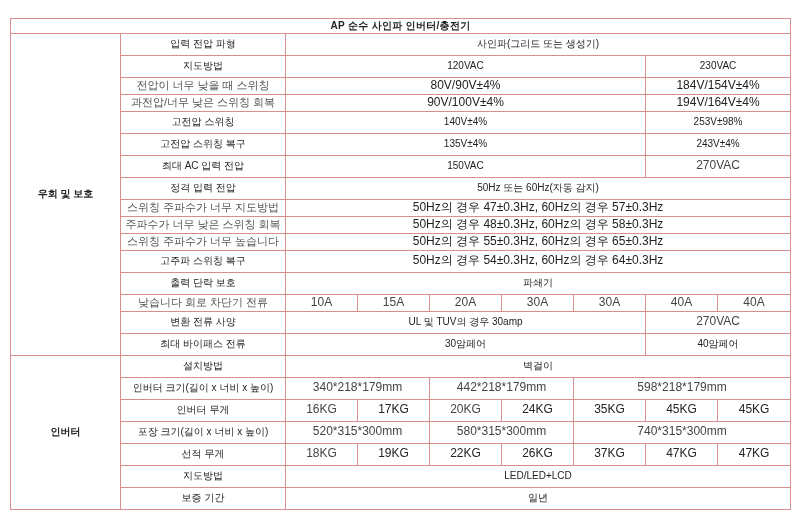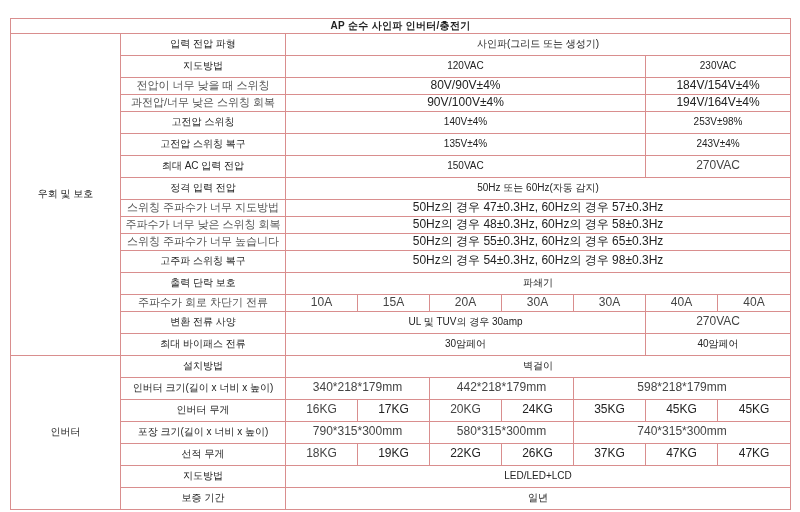--- a/index.html
+++ b/index.html
@@ -42,21 +42,21 @@
     background: #c0392b;
     color: #ffffff;
     font-size: 13px;
     font-weight: bold;
     padding: 4px 0;
     border: 1px solid #c0392b;
     letter-spacing: .3px;
   }
   .cat {
     font-size: 12px;
-    font-weight: normal;
+    font-weight: bold;
     color: #111;
     width: 110px;
   }
   .label {
     text-align: left;
     padding-left: 6px;
     font-size: 11.5px;
     color: #111;
     width: 165px;
   }
@@ -144,28 +144,28 @@
       <tr class="row-h-sm">
         <td class="label small">주파수가 너무 낮은 스위칭 회복</td>
         <td class="val med" colspan="7">50Hz의 경우 48±0.3Hz, 60Hz의 경우 58±0.3Hz</td>
       </tr>
       <tr class="row-h-sm">
         <td class="label small">스위칭 주파수가 너무 높습니다</td>
         <td class="val med" colspan="7">50Hz의 경우 55±0.3Hz, 60Hz의 경우 65±0.3Hz</td>
       </tr>
       <tr class="row-h">
         <td class="label">고주파 스위칭 복구</td>
-        <td class="val med" colspan="7">50Hz의 경우 54±0.3Hz, 60Hz의 경우 98±0.3Hz</td>
+        <td class="val med" colspan="7">50Hz의 경우 54±0.3Hz, 60Hz의 경우 64±0.3Hz</td>
       </tr>
       <tr class="row-h">
         <td class="label">출력 단락 보호</td>
         <td class="val" colspan="7">파쇄기</td>
       </tr>
       <tr class="row-h-sm">
-        <td class="label small">주파수가 회로 차단기 전류</td>
+        <td class="label small">낮습니다 회로 차단기 전류</td>
         <td class="val small">10A</td>
         <td class="val small">15A</td>
         <td class="val small">20A</td>
         <td class="val small">30A</td>
         <td class="val small">30A</td>
         <td class="val small">40A</td>
         <td class="val small">40A</td>
       </tr>
       <tr class="row-h">
         <td class="label">변환 전류 사양</td>
@@ -194,21 +194,21 @@
         <td class="val small">16KG</td>
         <td class="val med">17KG</td>
         <td class="val small">20KG</td>
         <td class="val med">24KG</td>
         <td class="val med">35KG</td>
         <td class="val med">45KG</td>
         <td class="val med">45KG</td>
       </tr>
       <tr class="row-h">
         <td class="label">포장 크기(길이 x 너비 x 높이)</td>
-        <td class="val small" colspan="2">790*315*300mm</td>
+        <td class="val small" colspan="2">520*315*300mm</td>
         <td class="val small" colspan="2">580*315*300mm</td>
         <td class="val small" colspan="3">740*315*300mm</td>
       </tr>
       <tr class="row-h">
         <td class="label">선적 무게</td>
         <td class="val small">18KG</td>
         <td class="val med">19KG</td>
         <td class="val med">22KG</td>
         <td class="val med">26KG</td>
         <td class="val med">37KG</td>

